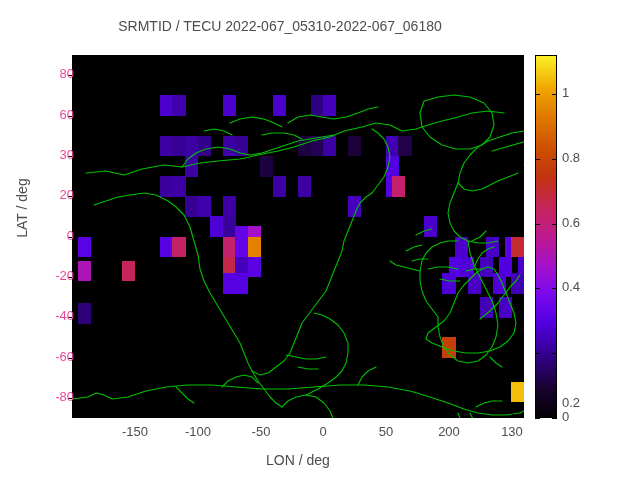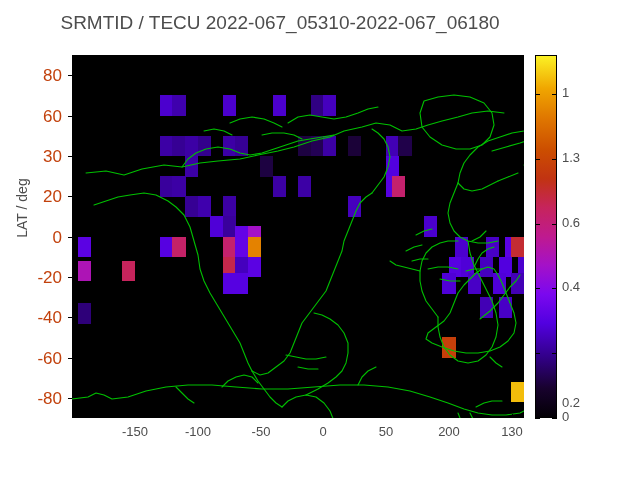--- a/index.html
+++ b/index.html
@@ -21,24 +21,24 @@
     left: 0; top: 0;
     width: 640px;
     height: 480px;
     background: #ffffff;
   }
 
   
   #plot-title {
     position: absolute;
     left: 0;
-    top: 12px;
+    top: 18px;
     width: 560px;
     text-align: center;
-    font-size: 19px;
+    font-size: 14px;
     color: #4d4d4d;
     white-space: nowrap;
   }
 
   
   #axes {
     position: absolute;
     left: 72px;
     top: 55px;
     width: 452px;
@@ -82,25 +82,25 @@
   }
   .tick-y {
     position: absolute;
     width: 4px;
     height: 1px;
     background: #000000;
     left: 68px;
   }
   .ticklabel-y {
     position: absolute;
-    left: 14px;
+    left: 26px;
     width: 48px;
     text-align: right;
-    font-size: 17px;
-    color: #c2410c;
+    font-size: 13px;
+    color: #ec4899;
     margin-top: -9px;
   }
 
   #xlabel {
     position: absolute;
     left: 72px;
     width: 452px;
     top: 452px;
     text-align: center;
     font-size: 14px;
@@ -350,39 +350,40 @@
   <div class="ticklabel-y" style="top:75px">80</div>
   <div class="ticklabel-y" style="top:116px">60</div>
   <div class="ticklabel-y" style="top:156px">30</div>
   <div class="ticklabel-y" style="top:196px">20</div>
   <div class="ticklabel-y" style="top:237px">0</div>
   <div class="ticklabel-y" style="top:277px">-20</div>
   <div class="ticklabel-y" style="top:317px">-40</div>
   <div class="ticklabel-y" style="top:358px">-60</div>
   <div class="ticklabel-y" style="top:398px">-80</div>
 
+  <div id="xlabel">LON / deg</div>
   <div id="ylabel">LAT / deg</div>
 
   <div id="colorbar">
     <div id="colorbar-gradient" style="background: linear-gradient(rgb(251, 241, 37) 0%, rgb(240, 166, 0) 9%, rgb(224, 120, 0) 17%, rgb(204, 78, 0) 26%, rgb(193, 51, 18) 34%, rgb(198, 36, 92) 42%, rgb(191, 26, 143) 50%, rgb(164, 17, 200) 58%, rgb(123, 8, 239) 66%, rgb(82, 0, 224) 74%, rgb(51, 0, 140) 83%, rgb(24, 2, 46) 92%, rgb(3, 0, 5) 100%);"></div>
   </div>
   <div id="cb-ticks">
       <div class="cb-tick-left" style="top: 418px;"></div>
       <div class="cb-tick-right" style="top: 418px;"></div>
       <div class="cb-label" style="top: 418px;">0</div>
       <div class="cb-tick-left" style="top: 353.179px;"></div>
       <div class="cb-tick-right" style="top: 353.179px;"></div>
       <div class="cb-label" style="top: 353.179px; margin-top: 42px;">0.2</div>
       <div class="cb-tick-left" style="top: 288.357px;"></div>
       <div class="cb-tick-right" style="top: 288.357px;"></div>
       <div class="cb-label" style="top: 288.357px;">0.4</div>
       <div class="cb-tick-left" style="top: 223.536px;"></div>
       <div class="cb-tick-right" style="top: 223.536px;"></div>
       <div class="cb-label" style="top: 223.536px;">0.6</div>
       <div class="cb-tick-left" style="top: 158.714px;"></div>
       <div class="cb-tick-right" style="top: 158.714px;"></div>
-      <div class="cb-label" style="top: 158.714px;">1.3</div>
+      <div class="cb-label" style="top: 158.714px;">0.8</div>
       <div class="cb-tick-left" style="top: 93.8929px;"></div>
       <div class="cb-tick-right" style="top: 93.8929px;"></div>
       <div class="cb-label" style="top: 93.8929px;">1</div>
     </div>
 
 </div>
 
 </body></html>

